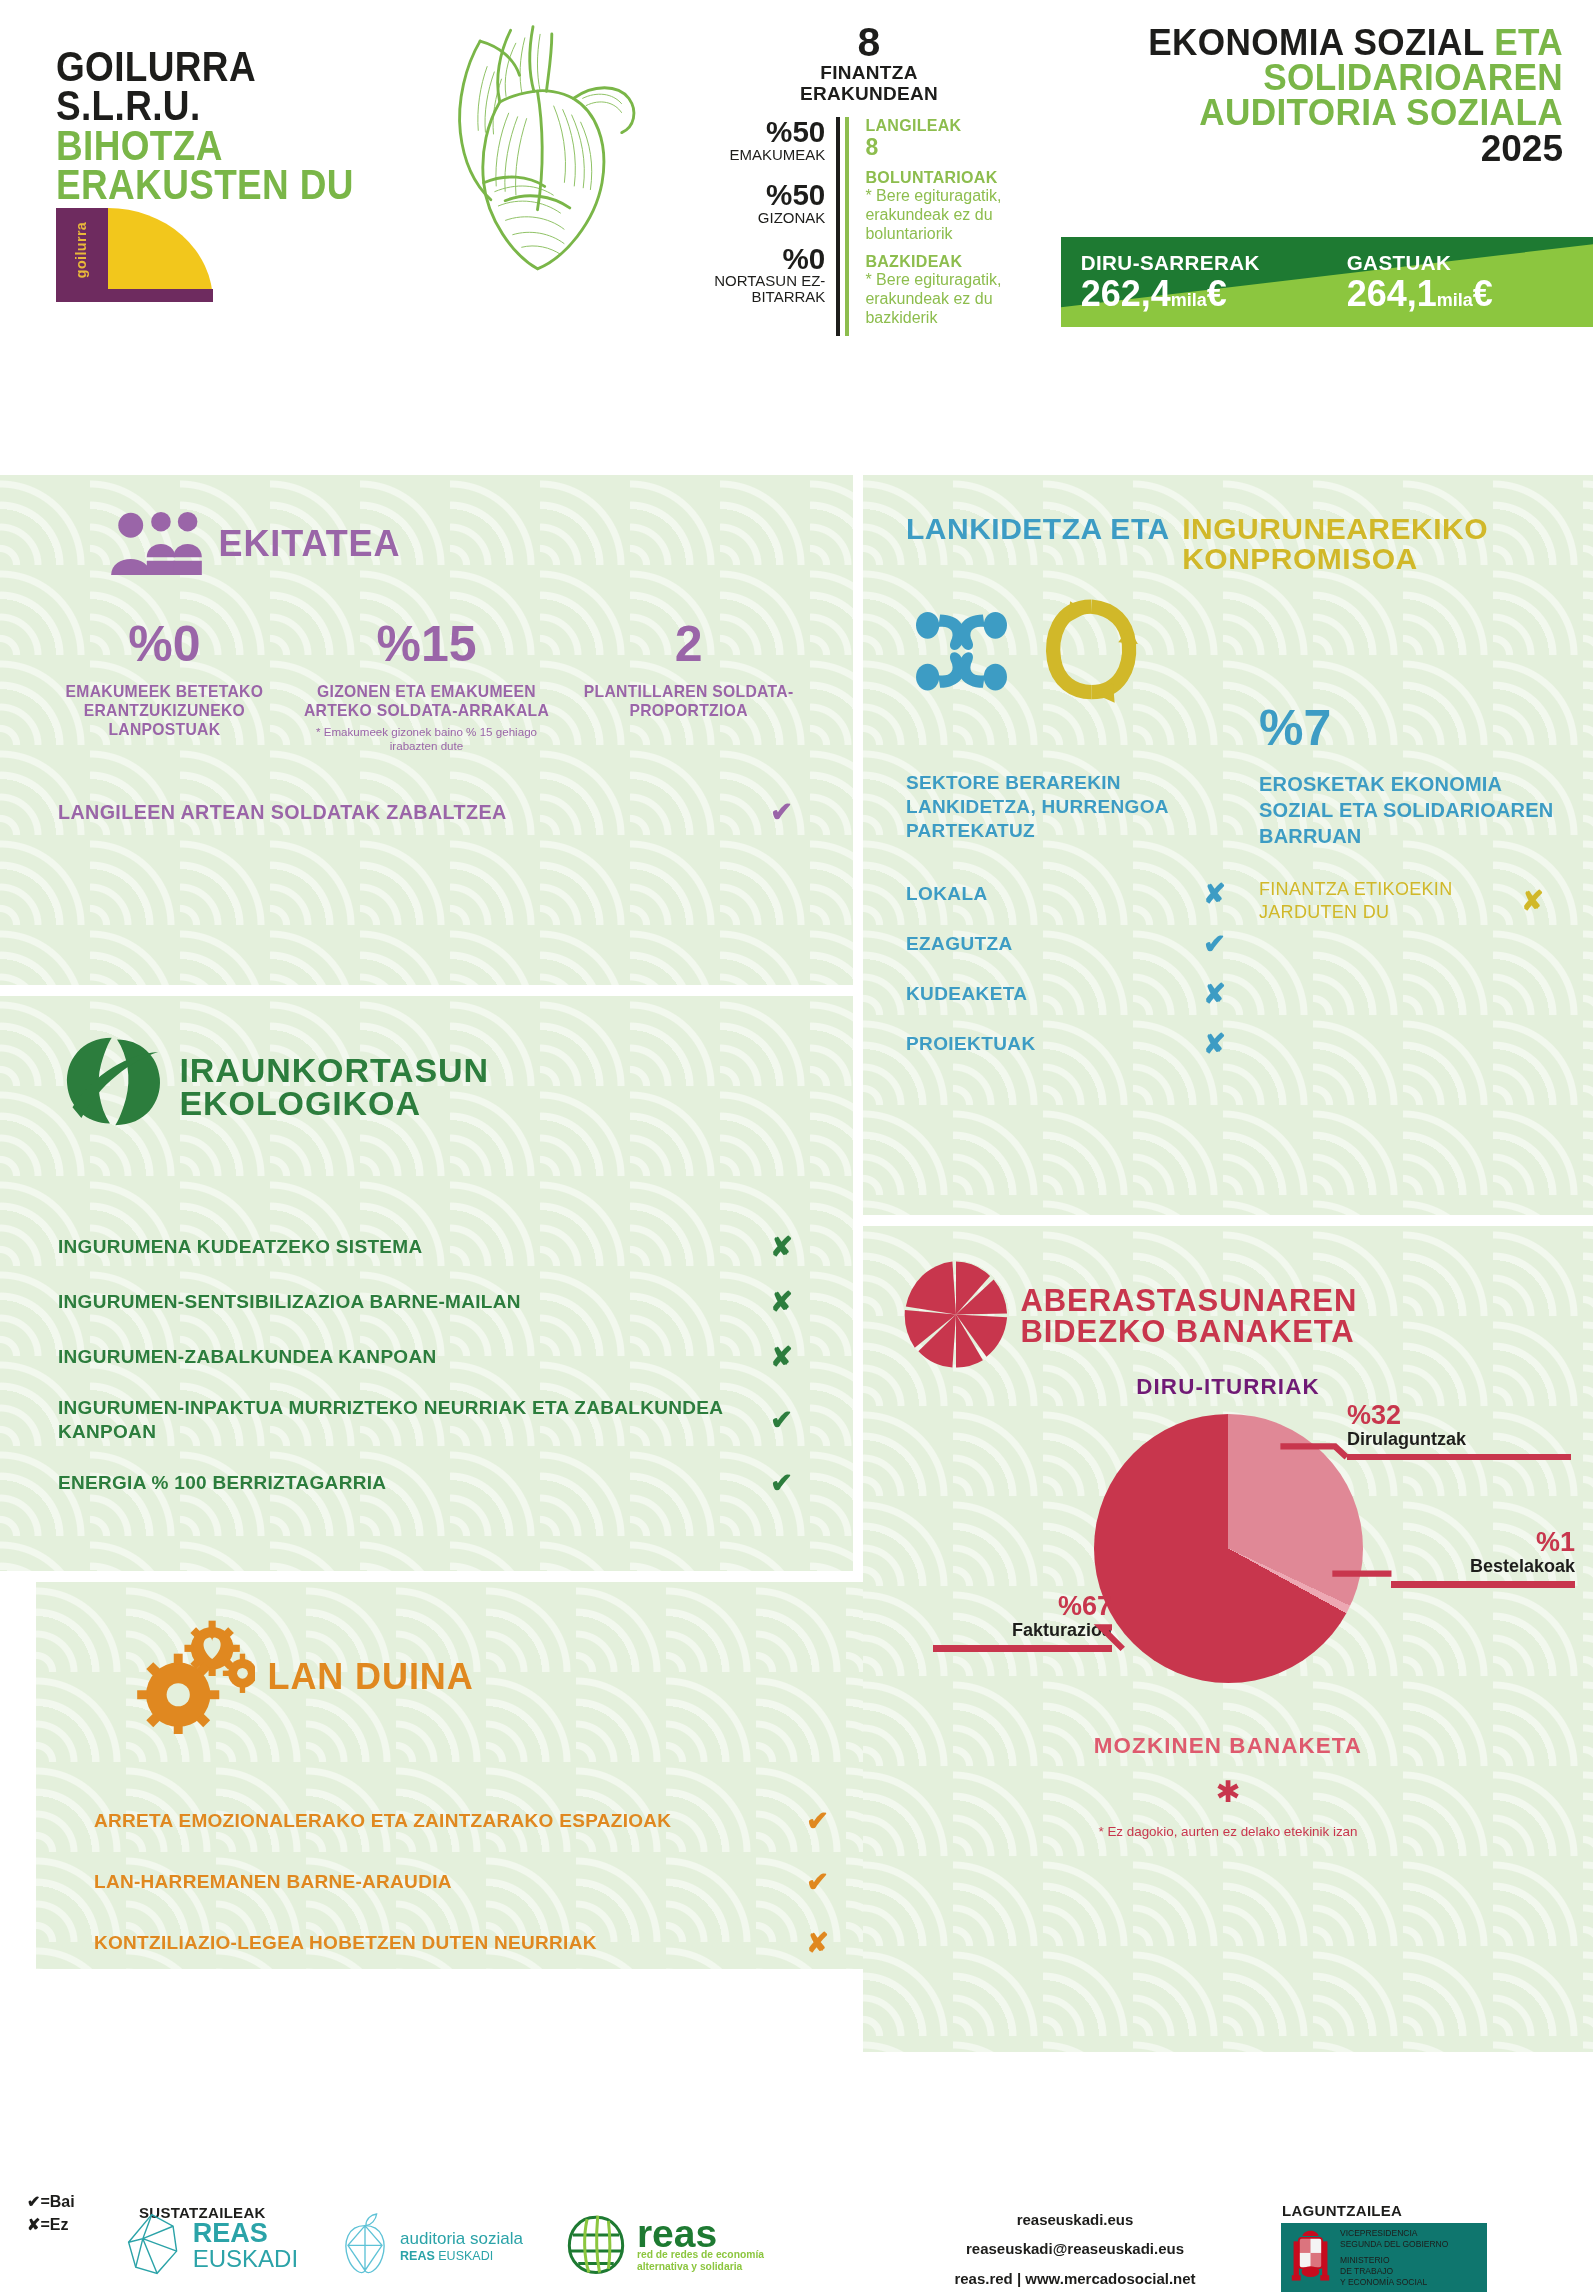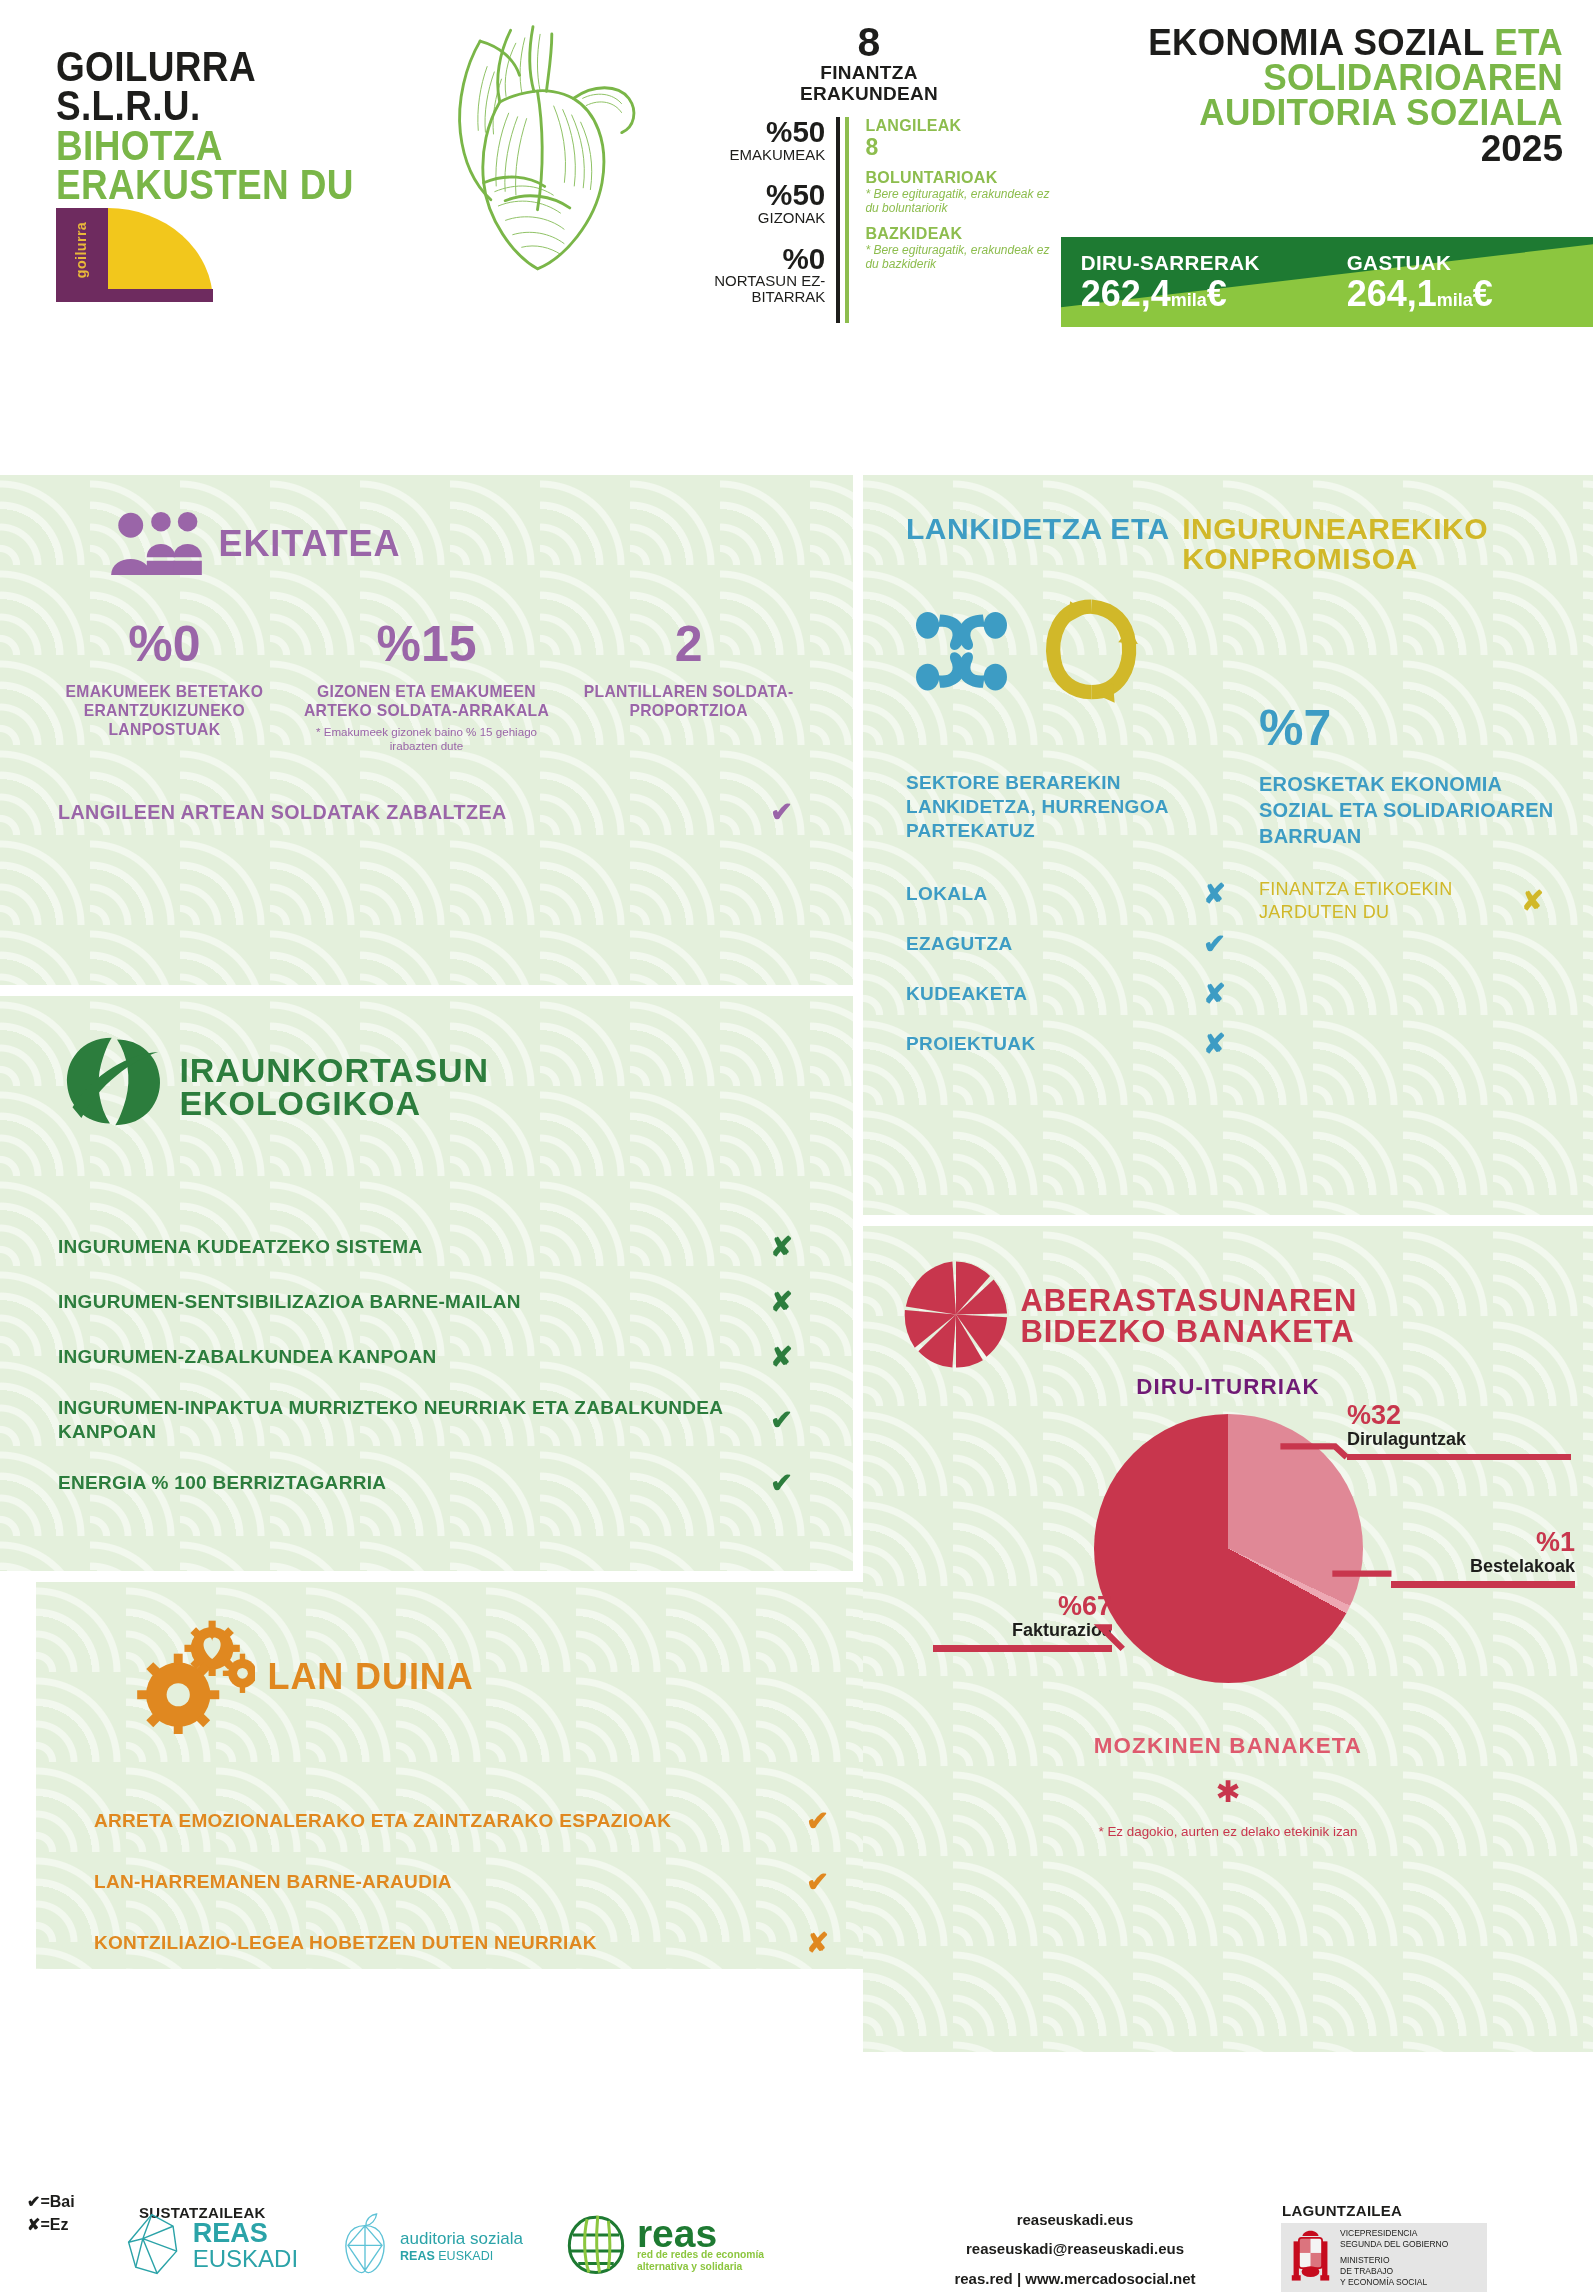--- a/index.html
+++ b/index.html
@@ -57,21 +57,21 @@
   .stats-sub { text-align:center; font-size:19px; font-weight:bold; color:#1d1d1b; line-height:1.08; letter-spacing:0.3px;}
   .stats-rows { display:flex; margin-top:12.5px; }
   .stats-left { width:159px; border-right:4.5px solid #1d1d1b; padding-right:10.7px; }
   .stats-right { flex:1; border-left:4.5px solid #8dbd4e; padding-left:16px; margin-left:5.4px; }
   .sl-row { text-align:right; margin-bottom:18px; }
   .sl-pct { font-size:29.6px; font-weight:bold; color:#1d1d1b; line-height:1; }
   .sl-lab { font-size:15px; color:#1d1d1b; line-height:1.05; }
   .sr-row { margin-bottom:9px; }
   .sr-title { font-size:16px; font-weight:bold; color:#8dbd4e; letter-spacing:0.3px; }
   .sr-val { font-size:23px; font-weight:bold; color:#8dbd4e; line-height:1.1; }
-  .sr-note { font-size:12px; color:#8dbd4e; line-height:1.18;font-style:italic; }
+  .sr-note { font-size:16px; color:#8dbd4e; line-height:1.18; }
 
   
   .rtitle { position:absolute; left:1061px; top:25px; width:502px; text-align:right; }
   .rt-line { font-weight:bold; font-size:37px; line-height:0.95; letter-spacing:0.4px; transform:scaleX(0.95); transform-origin:right center; }
   .rt-black { color:#1d1d1b; }
   .rt-green { color:#7ab648; }
   .rt-year { color:#1d1d1b; font-weight:bold; font-size:37px; line-height:1.0; }
 
   
   .money-band {
@@ -186,21 +186,21 @@
   .reas-eus-txt .t { font-size:24px; font-weight:normal; }
   .aud { display:flex; align-items:center; gap:9px; }
   .aud-txt .l1 { font-size:17px; color:#2ba3a8; }
   .aud-txt .l2 { font-size:12.5px; color:#2ba3a8; }
   .aud-txt .l2 b { font-weight:bold; }
   .reas-red { display:flex; align-items:center; gap:9px; }
   .rr-txt .big { font-size:39px; font-weight:bold; color:#1e7a32; line-height:0.8; }
   .rr-txt .sml { font-size:10.3px; font-weight:bold; color:#8cc63f; line-height:1.15; }
   .contact { position:absolute; left:896px; top:29px; width:358px; text-align:center;
              font-size:15px; font-weight:bold; color:#1d1d1b; line-height:1.95; }
-  .gov { position:absolute; left:1281px; top:47px; width:206px; height:70px; background:#e5e5e5;
+  .gov { position:absolute; left:1281px; top:47px; width:206px; height:70px; background:#0f766e;
          display:flex; align-items:center; gap:9px; padding:5.4px 9px; }
   .gov-txt { font-size:8.5px; color:#1d1d1b; line-height:1.28; }
 </style>
 </head>
 <body>
 
 <div class="header">
 
   <div class="brand">
     <div class="brand-l1">GOILURRA</div>

